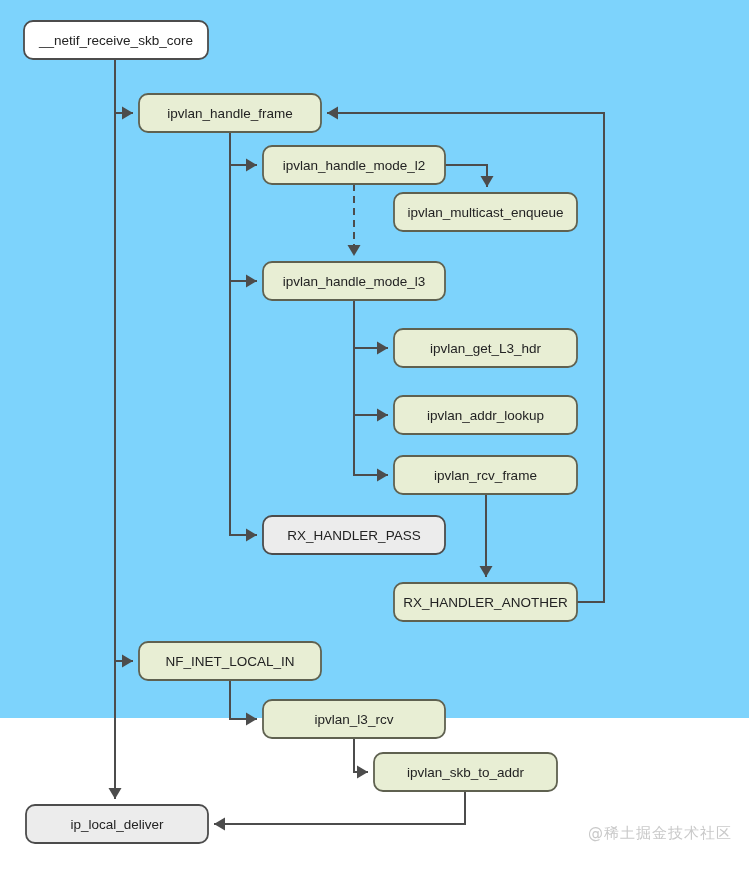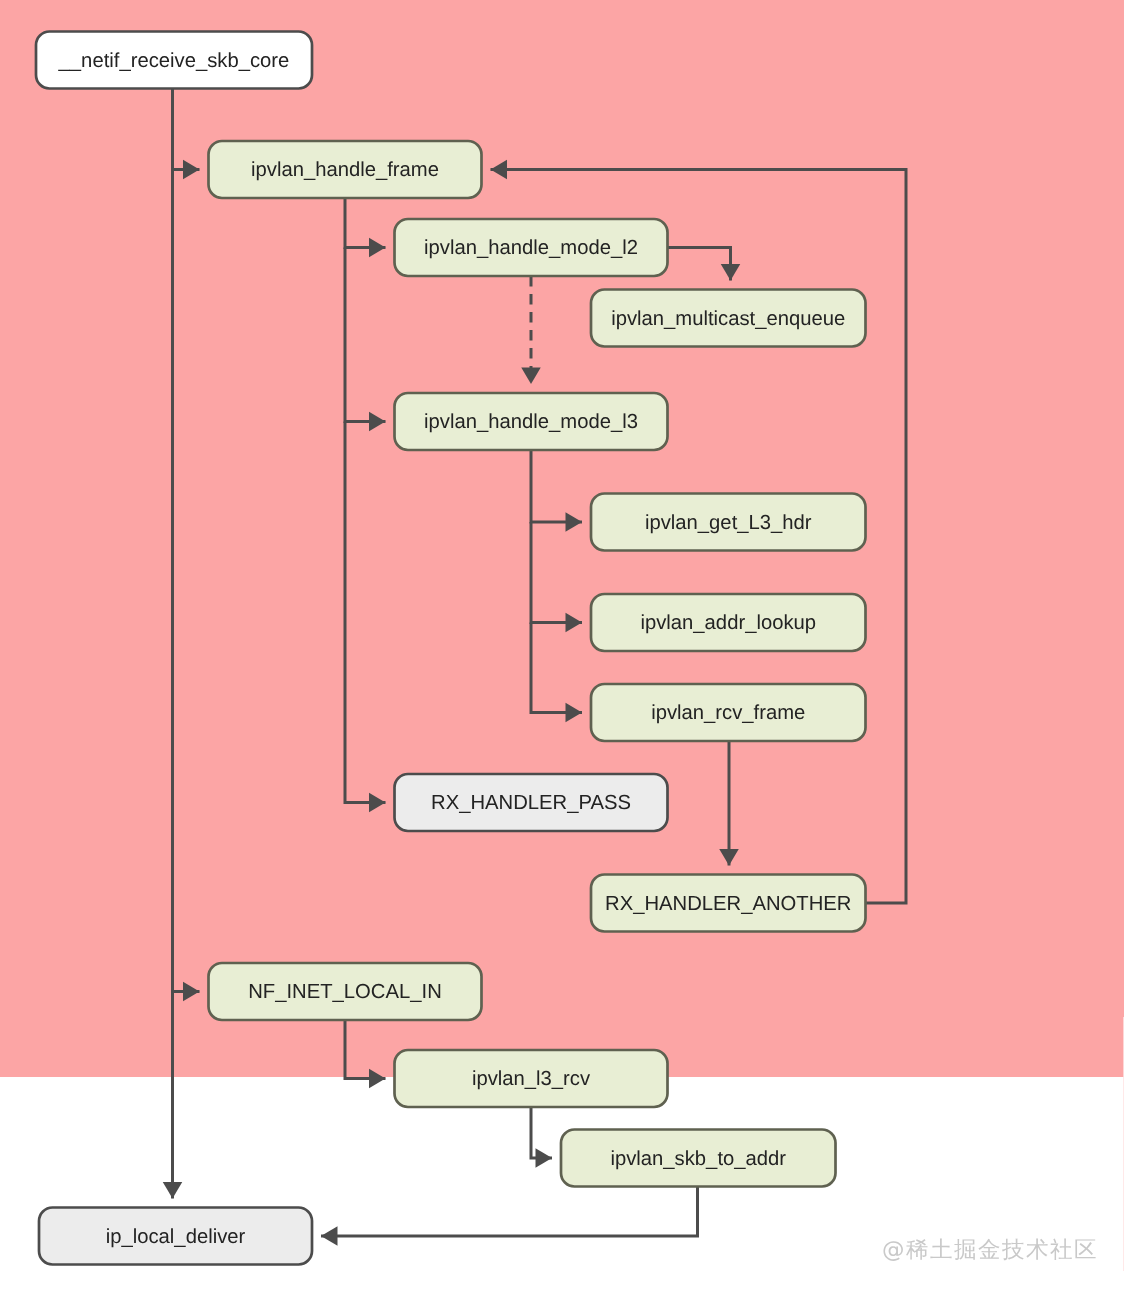--- a/index.html
+++ b/index.html
@@ -10,21 +10,21 @@
   body {
     width: 749px;
     height: 870px;
     font-family: "Liberation Sans", sans-serif;
     overflow: hidden;
   }
   #diagram-root {
     position: relative;
     width: 749px;
     height: 718px;
-    background: #fca5a5;
+    background: #7dd3fc;
   }
   svg#flowchart {
     display: block;
     width: 749px;
     height: 870px;
   }
   .node-rect {
     stroke: #4c4c4c;
     stroke-width: 1.8px;
   }

